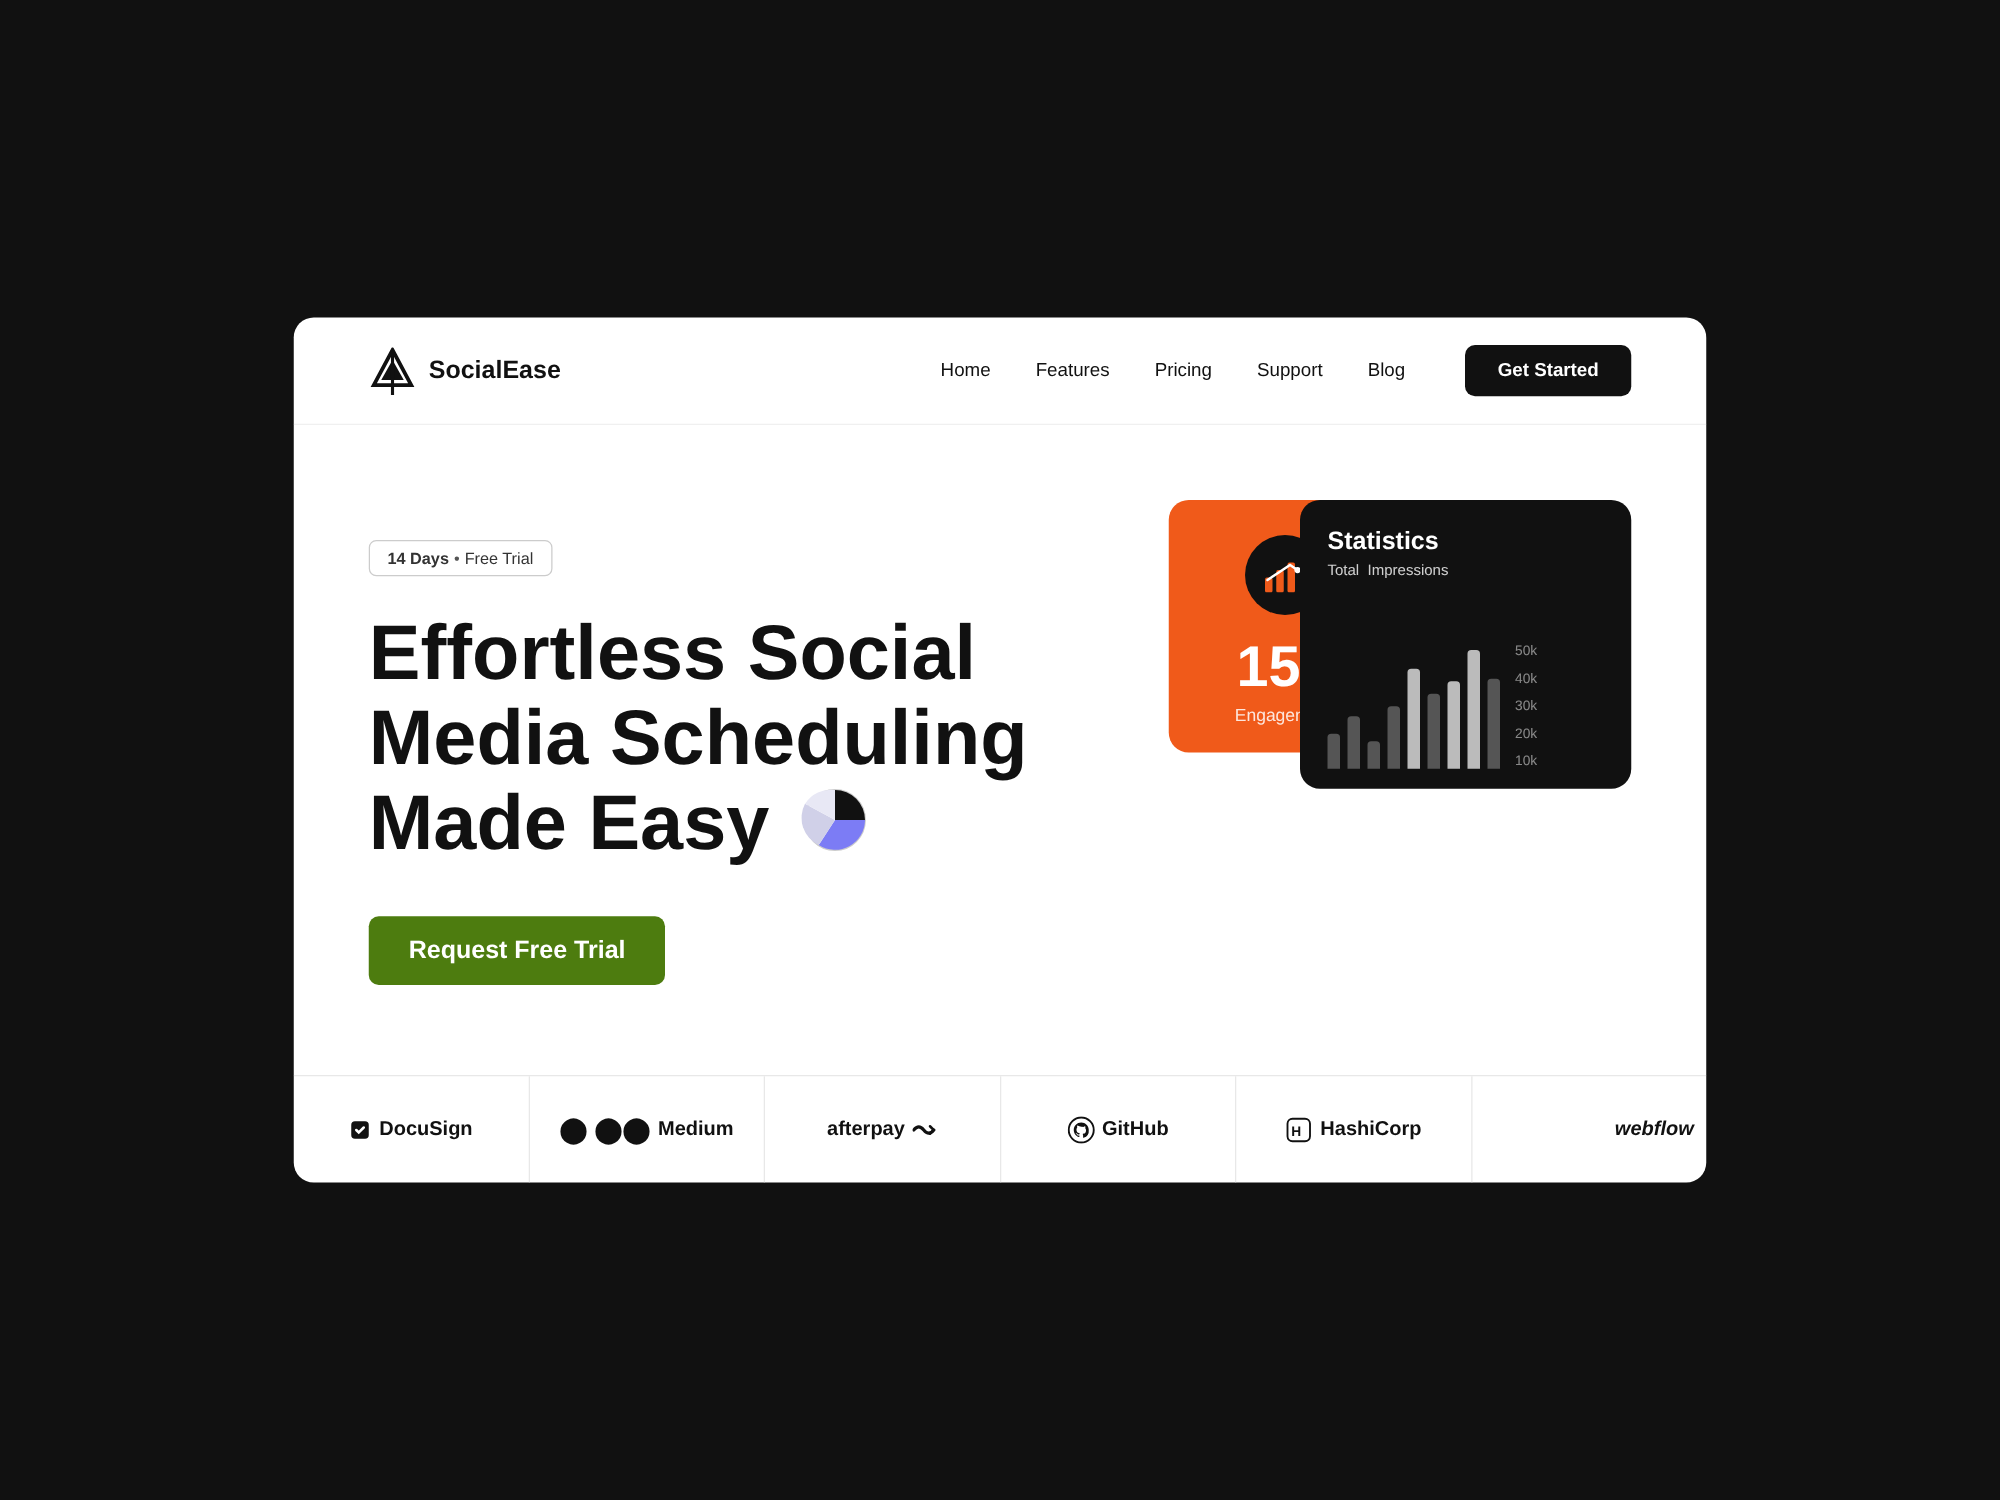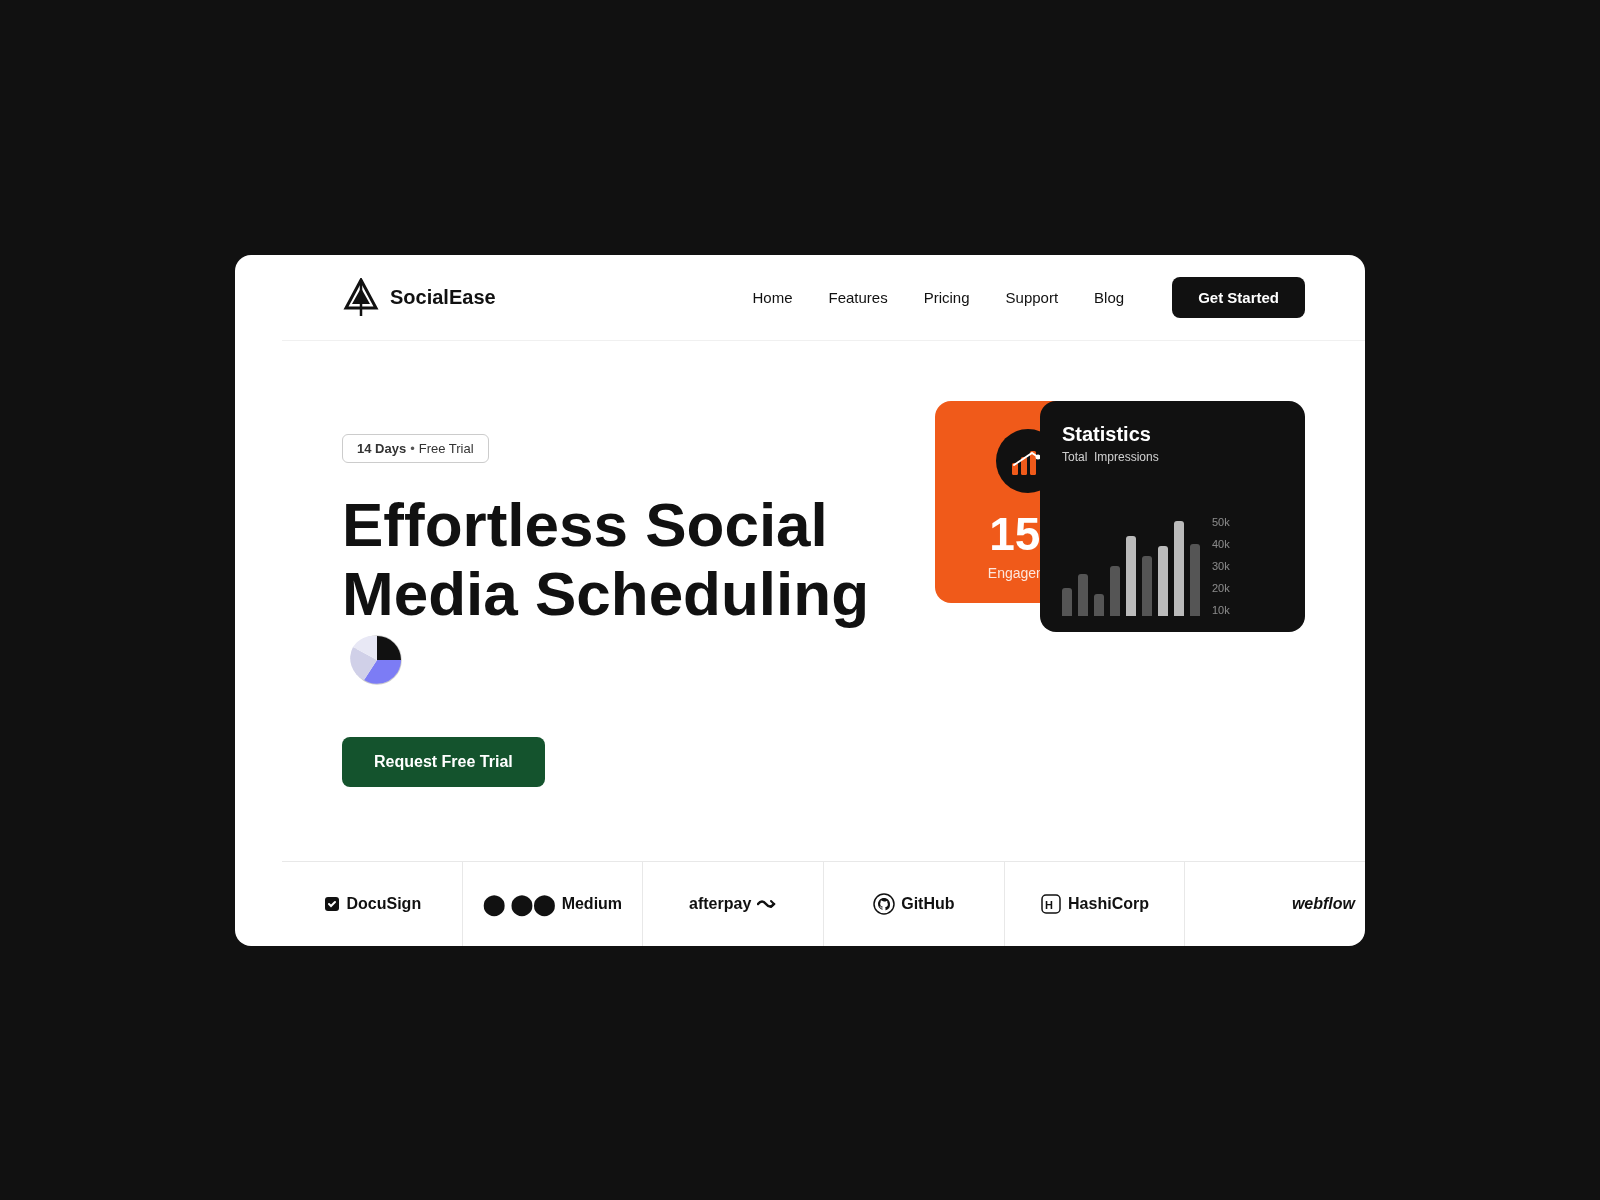--- a/index.html
+++ b/index.html
@@ -9,21 +9,20 @@
       justify-content: center;
       align-items: center;
       min-height: 100vh;
       font-family: -apple-system, BlinkMacSystemFont, 'Segoe UI', sans-serif;
     }
     .page-wrapper {
       width: 1130px;
       background: #fff;
       border-radius: 16px;
       overflow: hidden;
-      padding-left: 47px;
     }
     
     nav {
       display: flex;
       align-items: center;
       padding: 22px 60px;
       border-bottom: 1px solid #f0f0f0;
     }
     .logo-area {
       display: flex;
@@ -95,25 +94,25 @@
       color: #111;
       max-width: 540px;
       margin-bottom: 36px;
     }
     .pie-icon-inline {
       display: inline-block;
       vertical-align: middle;
       margin-left: 8px;
     }
     .cta-btn {
-      background: #14532d;
+      background: #4d7c0f;
       color: #fff;
       border: none;
       padding: 16px 32px;
-      font-size: 16px;
+      font-size: 20px;
       font-weight: 700;
       border-radius: 8px;
       cursor: pointer;
       width: fit-content;
     }
     
     .hero-right {
       flex: 0 0 400px;
       display: flex;
       flex-direction: column;
@@ -304,20 +303,21 @@
   <section class="hero">
     <div class="hero-left">
       <div class="trial-badge">
         <span class="bold">14 Days</span>
         <span class="dot">•</span>
         <span>Free Trial</span>
       </div>
       <h1 class="hero-title">
         <span>Effortless Social</span><br>
         <span>Media Scheduling</span><br>
+        <span>Made Easy</span>
         <span class="pie-icon-inline">
           
           <svg class="pie-chart-svg" viewBox="0 0 54 54" fill="none">
             <circle cx="27" cy="27" r="24" fill="white" stroke="#ccc" stroke-width="1.5"></circle>
 
             <path d="M27 27 L27 3 A24 24 0 0 1 51 27 Z" fill="#111"></path>
 
             <path d="M27 27 L51 27 A24 24 0 0 1 14 47 Z" fill="#7c7cf5"></path>
 
             <path d="M27 27 L14 47 A24 24 0 0 1 3 14 Z" fill="#d0d0e8"></path>

